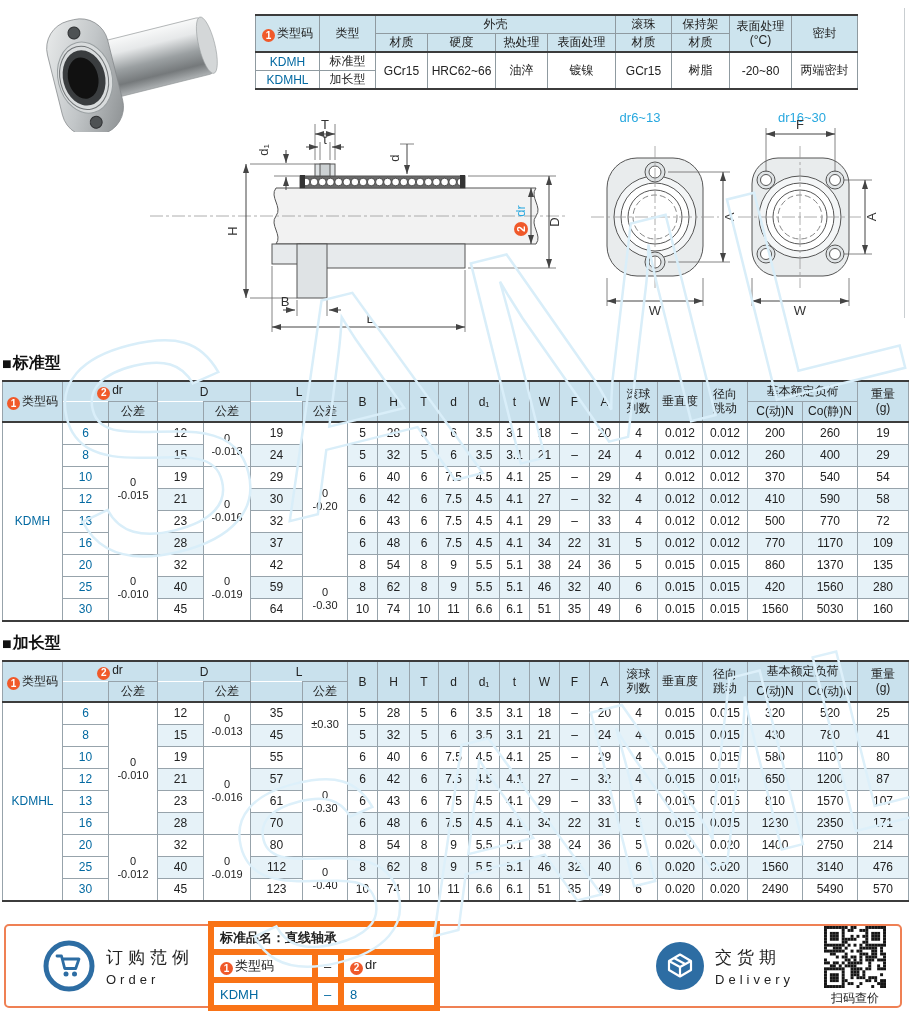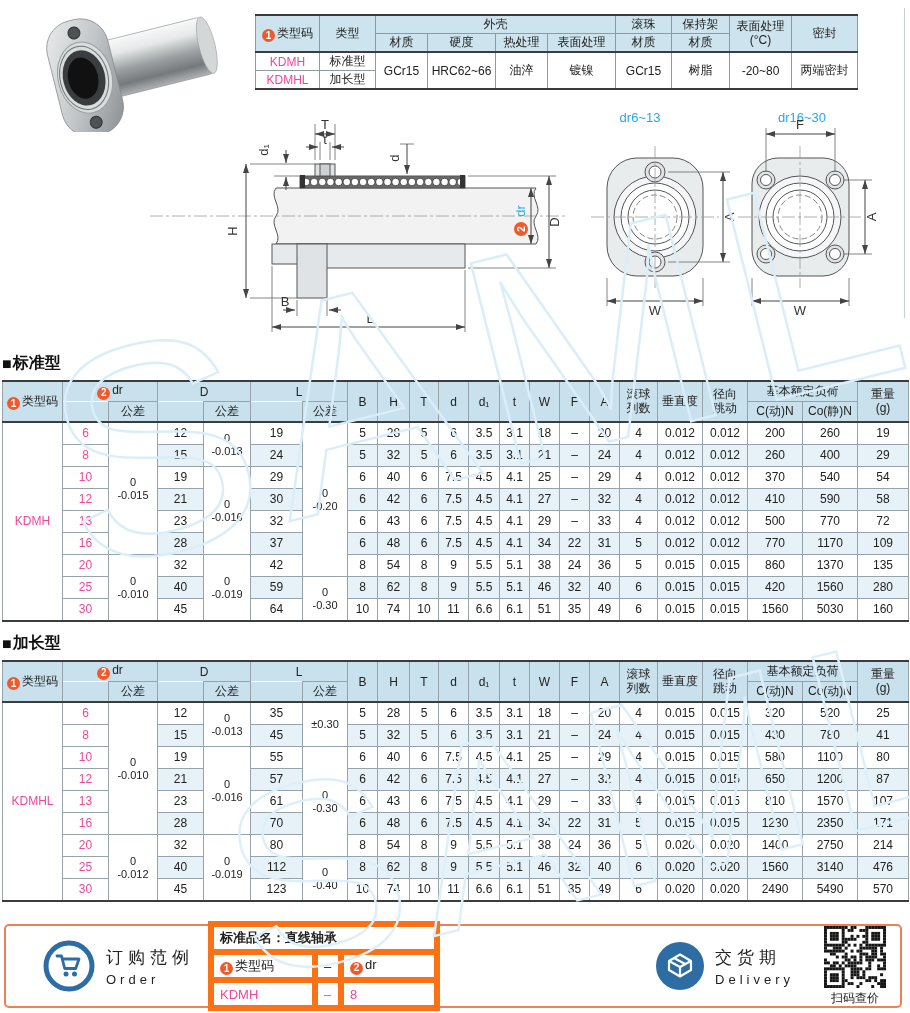--- a/index.html
+++ b/index.html
@@ -13,21 +13,21 @@
   .photo{position:absolute;left:12px;top:10px;}
   table{border-spacing:0;}
   .info{position:absolute;left:255px;top:14px;border-collapse:collapse;table-layout:fixed;
         border-top:2px solid #3c3c3c;border-bottom:2px solid #3c3c3c;}
   .info th,.info td{border:1px solid #8f9aa0;font-size:12px;font-weight:normal;text-align:center;
         padding:0 1px;height:17px;overflow:hidden;background:#fff;}
   .info th{background:#cde4ee;}
   .info tbody tr:first-child td{border-top:2px solid #3c3c3c;}
   .info th div{line-height:1.15;}
 
-  .cyan{color:#ec4899;}
+  .cyan{color:#0369a1;}
 
   
   .drawing{position:absolute;left:0;top:98px;}
   .dim{stroke:#444;stroke-width:1;fill:none;}
   .ext{stroke:#666;stroke-width:0.8;fill:none;}
   .cl{stroke:#999;stroke-width:0.8;fill:none;stroke-dasharray:13 3 3 3;}
   .outl{stroke:#555;stroke-width:1;}
   .lbl{font-size:13px;fill:#333;}
   .cy{fill:#28a8df;}
 

